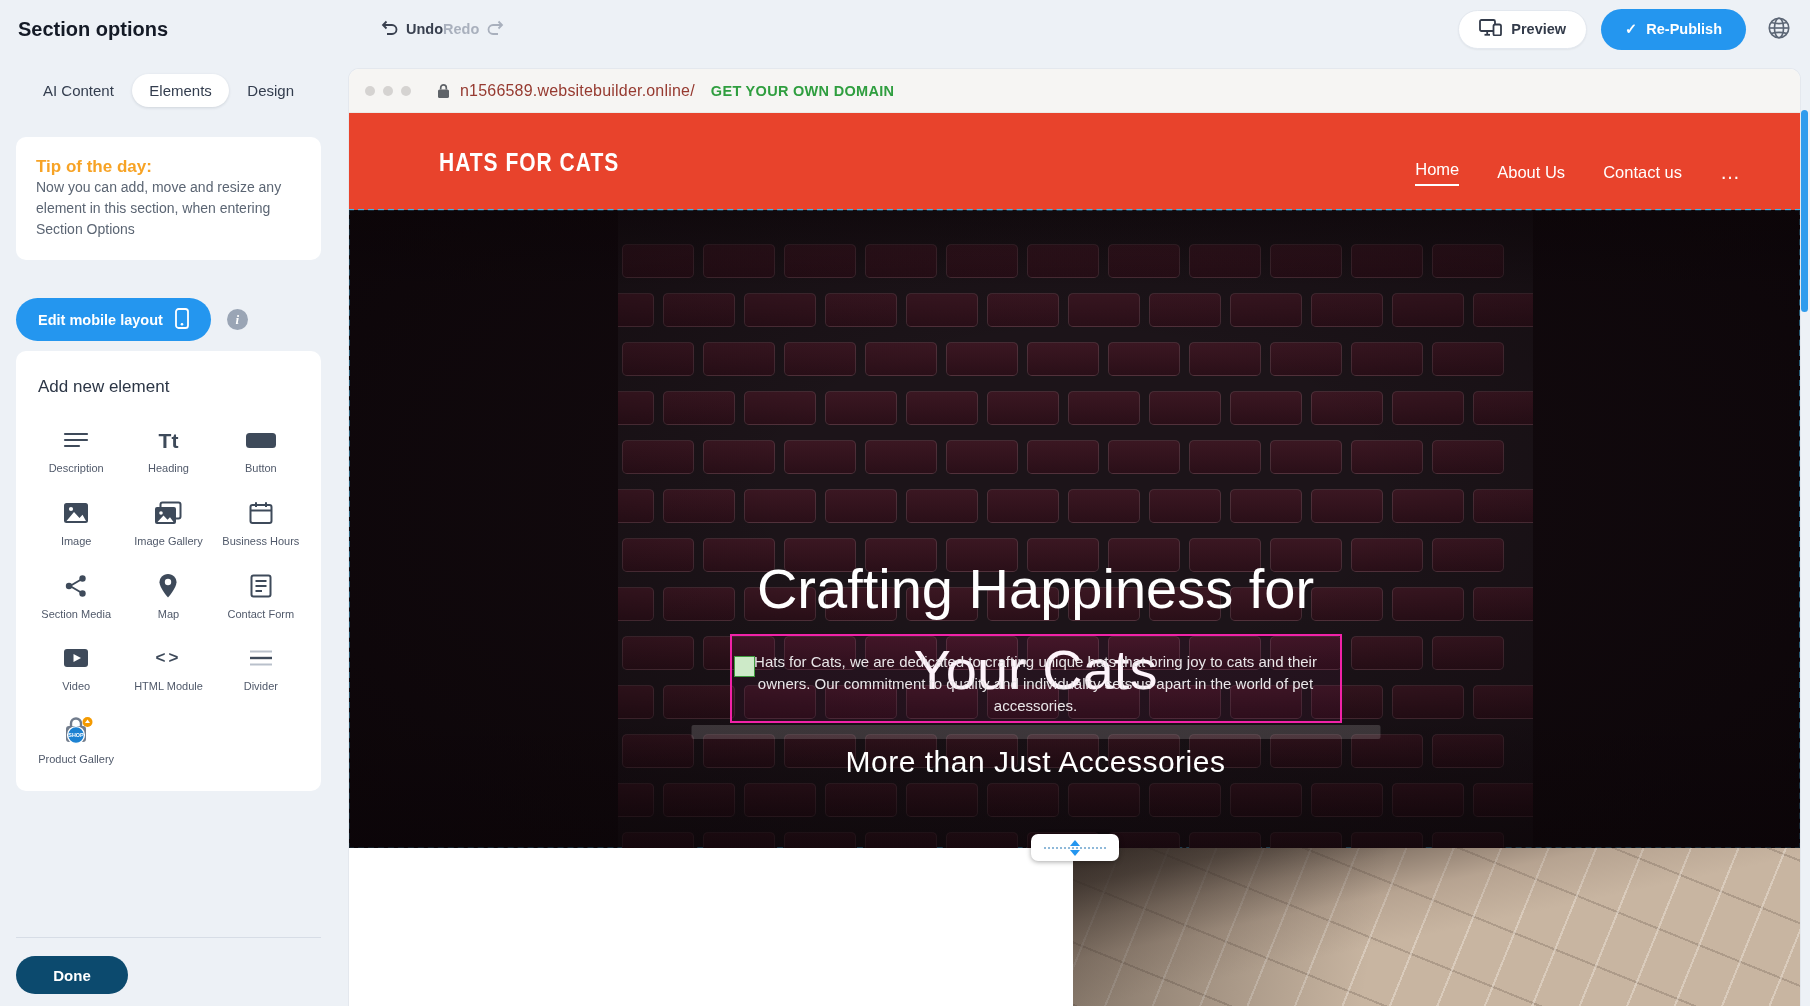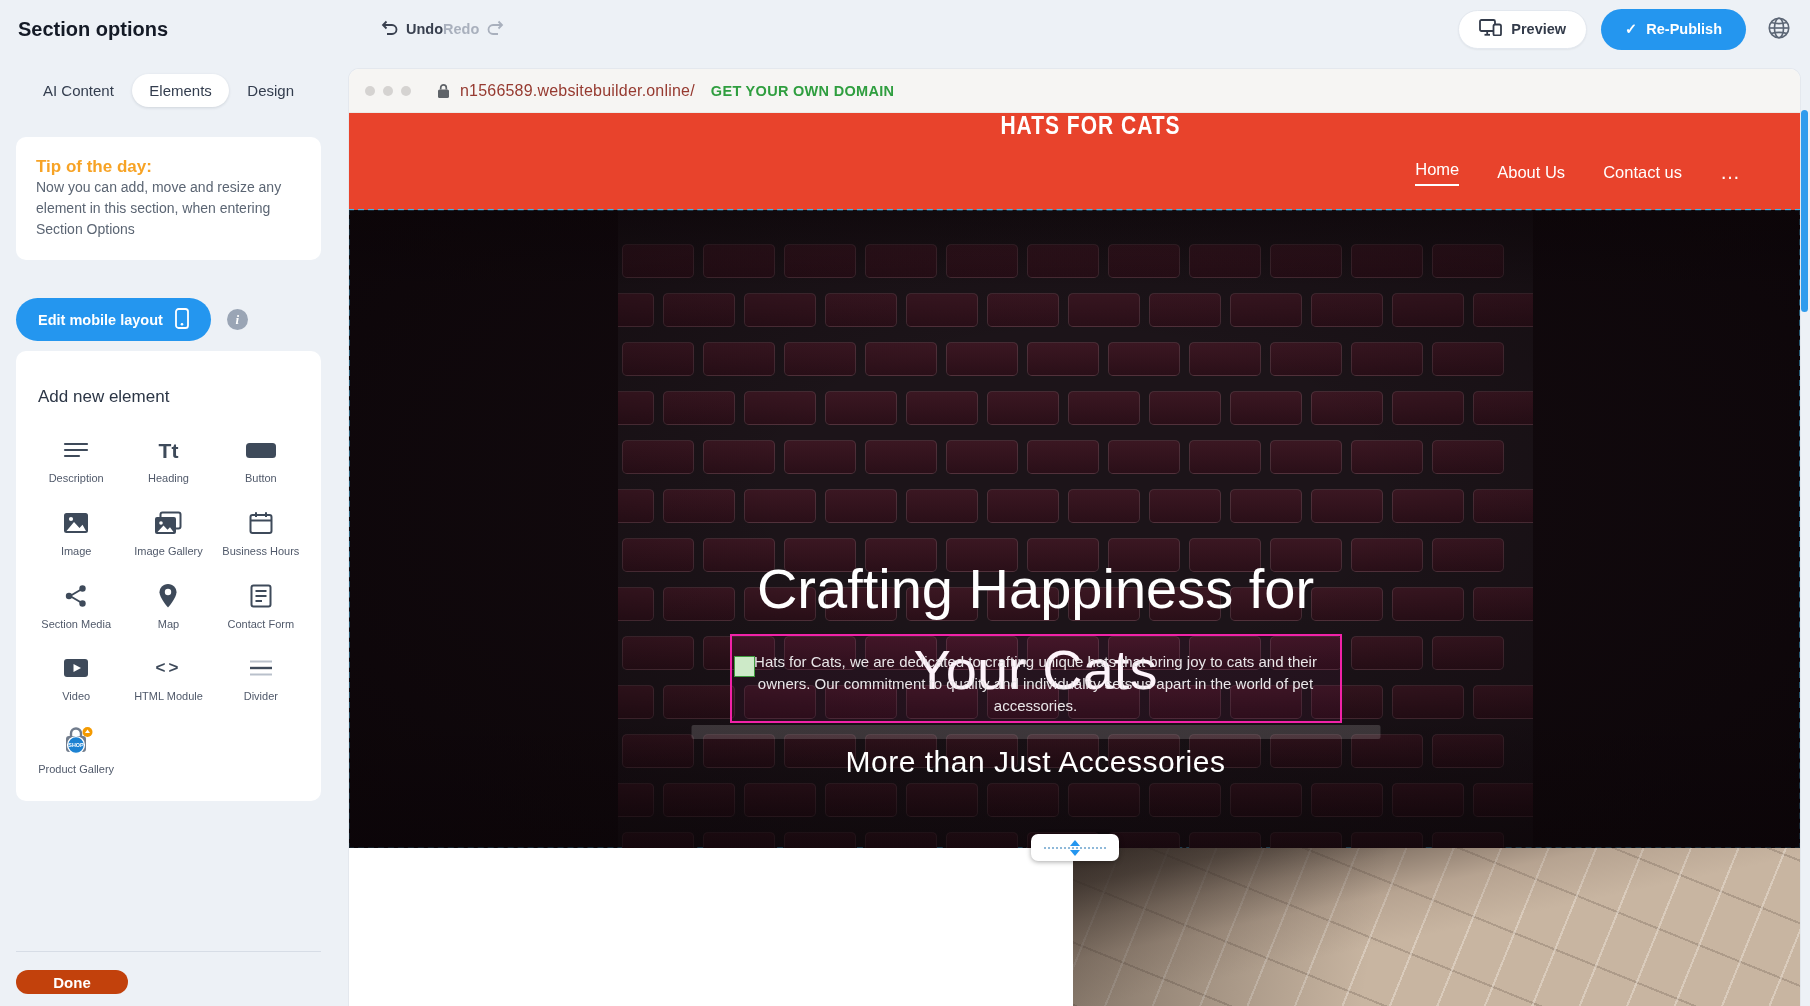--- a/index.html
+++ b/index.html
@@ -22,43 +22,43 @@
   .sidebar { position:absolute; top:58px; left:0; width:337px; bottom:0; padding:16px 16px 12px; display:flex; flex-direction:column; }
   .tabs { display:flex; align-items:center; justify-content:space-between; padding:0 10px; margin-bottom:30px; }
   .tab { font-size:15px; color:#333d4e; padding:8px 17px; border-radius:18px; cursor:pointer; white-space:nowrap; }
   .tab.active { background:#fff; box-shadow:0 1px 3px rgba(31,45,61,0.14); font-weight:400; }
   .card { background:#fff; border-radius:10px; padding:20px; }
   .tip-title { font-size:17px; font-weight:700; color:#f7a325; }
   .tip-body { font-size:14px; line-height:1.5; color:#5b6573; }
   .mobile-row { display:flex; align-items:center; gap:16px; margin:38px 0 10px; }
   .edit-mobile-btn { display:flex; align-items:center; justify-content:center; gap:12px; background:#2496ef; color:#fff; border:none; border-radius:22px; height:43px; padding:0 22px; font-size:14.5px; font-weight:700; cursor:pointer; font-family:inherit; min-width:178px; }
   .info-icon { width:21px; height:21px; border-radius:50%; background:#9aa5b5; color:#fff; font-size:13px; font-weight:700; display:flex; align-items:center; justify-content:center; cursor:pointer; font-style:italic; font-family:"Liberation Serif", serif; }
-  .elements-card { padding:36px 14px 14px 14px; }
+  .elements-card { padding:26px 14px 14px 14px; }
   .add-title { font-size:17px; font-weight:500; color:#2c3646; padding-left:8px; }
   .el-grid { margin-top:16px; display:grid; grid-template-columns:repeat(3,1fr); }
   .el-item { display:flex; flex-direction:column; align-items:center; gap:7px; padding:12px 2px 10px; cursor:pointer; border-radius:8px; }
   .el-icon { height:30px; display:flex; align-items:center; justify-content:center; }
   .el-label { font-size:11px; color:#50596a; text-align:center; line-height:1.25; }
   .ticon { font-size:21px; font-weight:700; color:#3e4a5a; line-height:1; }
   .btn-shape { width:30px; height:15px; background:#3e4a5a; border-radius:3.5px; }
   .code-icon { font-size:17px; font-weight:700; color:#3e4a5a; letter-spacing:3px; }
   .sidebar-spacer { flex:1; }
   .sidebar hr { border:none; border-top:1px solid #d7dde6; margin:0 0 18px; }
-  .done-btn { width:112px; height:24px; background:#c2410c; color:#fff; border:none; border-radius:19px; font-size:15px; font-weight:700; cursor:pointer; font-family:inherit; }
+  .done-btn { width:112px; height:38px; background:#0c4a6e; color:#fff; border:none; border-radius:19px; font-size:15px; font-weight:700; cursor:pointer; font-family:inherit; }
 
   
   .browser { position:absolute; left:349px; top:69px; right:10px; bottom:0; border-radius:10px 10px 0 0; overflow:hidden; background:#fff; box-shadow:0 0 0 1px rgba(20,30,40,0.04); }
   .browser-bar { height:44px; background:#f6f5f3; border-bottom:1px solid #eceae7; display:flex; align-items:center; padding:0 16px; }
   .win-dot { width:10px; height:10px; border-radius:50%; background:#d5d3d1; margin-right:8px; }
   .lock { margin-left:18px; display:flex; }
   .url { margin-left:10px; font-size:16px; color:#963a30; letter-spacing:0.2px; }
   .domain-link { margin-left:16px; font-size:14.5px; font-weight:700; color:#2f9e3f; letter-spacing:0.3px; text-decoration:none; cursor:pointer; }
 
   .site { position:absolute; top:44px; left:0; right:0; bottom:0; background:#fff; }
-  .site-header { height:97px; background:#e8432c; display:flex; align-items:center; padding:0 58px 0 90px;flex-direction:column; }
+  .site-header { height:97px; background:#e8432c; display:flex; align-items:center; padding:0 58px 0 90px; }
   .site-logo { color:#fff; font-size:21px; font-weight:700; letter-spacing:1px; transform:scaleY(1.25); transform-origin:left center; white-space:nowrap; }
   .site-nav { margin-left:auto; display:flex; align-items:center; gap:38px;margin-top:23px; }
   .nav-item { color:#fff; font-size:16.5px; cursor:pointer; padding-bottom:2px; }
   .nav-item.active { border-bottom:2px solid #fff; padding-bottom:5px; }
   .nav-more { font-size:20px; letter-spacing:2px; }
 
   
   .hero { position:relative; height:638px; background:#120a0e; outline:2px dashed #3fb5e9; outline-offset:-1px; }
   .tile-wall { position:absolute; left:269px; top:0; width:915px; height:100%; overflow:hidden; background:rgba(170,158,164,0.07); }
   .tile-row { position:absolute; display:flex; gap:9px; }

